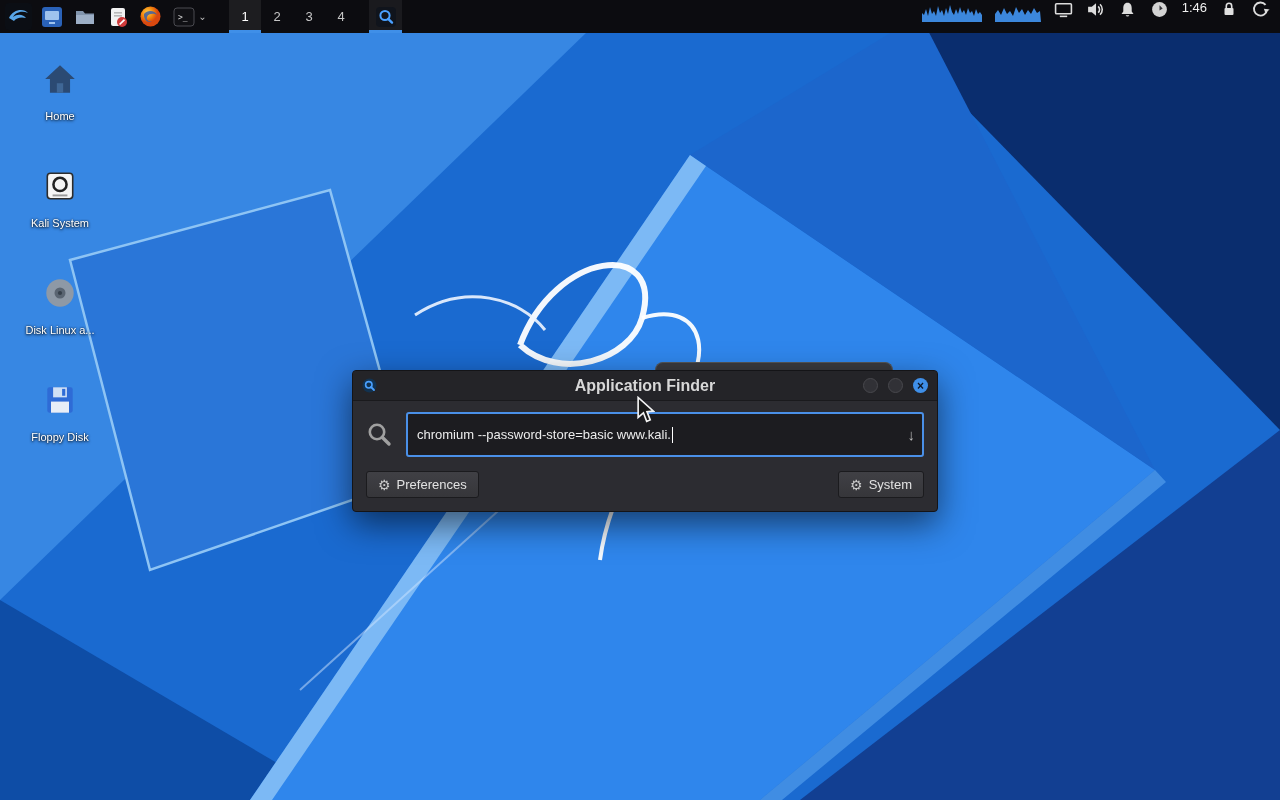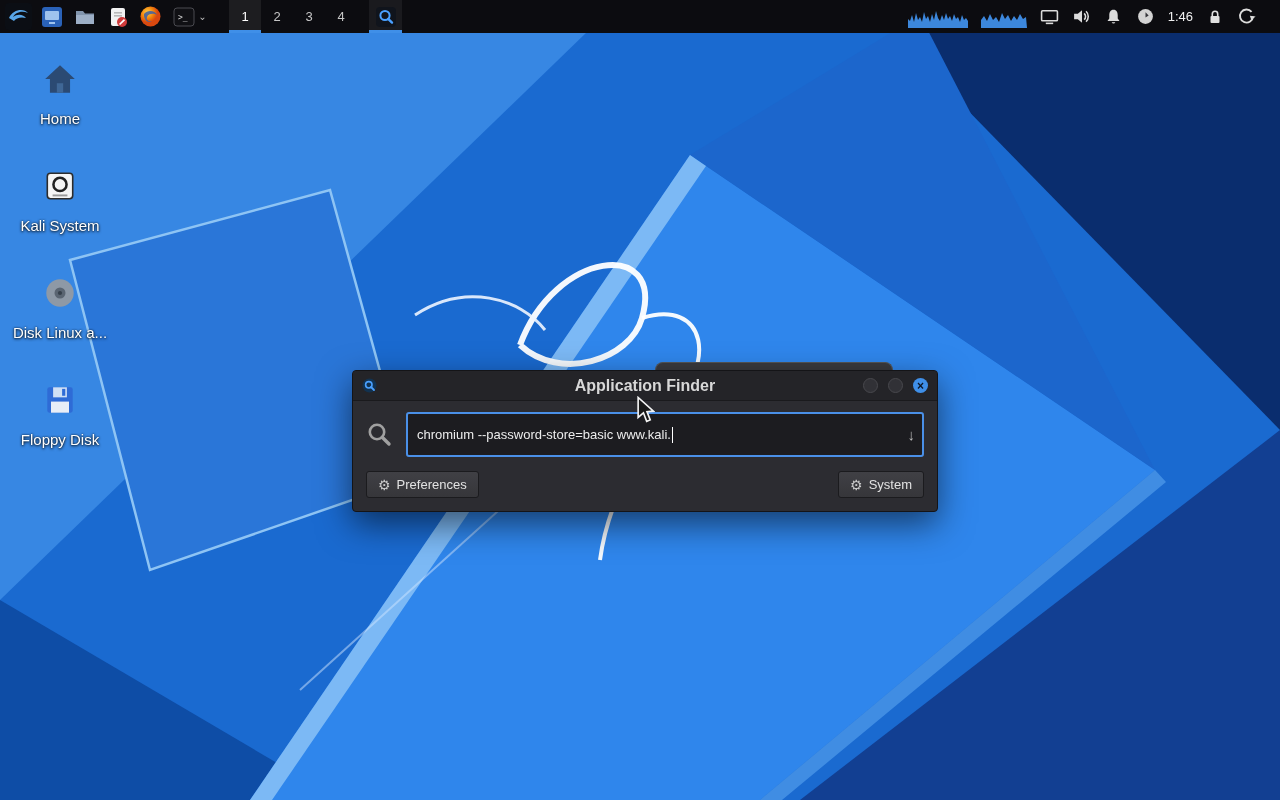--- a/index.html
+++ b/index.html
@@ -12,30 +12,30 @@
   
   .panel { position:absolute; top:0; left:0; right:0; height:33px; background:#0c0c10; z-index:20;
            display:flex; align-items:stretch; }
   .panel-left { display:flex; align-items:stretch; padding-left:2px; }
   .launcher { width:33px; display:flex; align-items:center; justify-content:center; cursor:default; }
   .launcher.wide { width:46px; gap:3px; }
   .pager { display:flex; margin-left:16px; }
   .ws { width:32px; display:flex; align-items:center; justify-content:center; color:#c6c6c6; font-size:13px; }
   .ws.active { background:rgba(255,255,255,.07); box-shadow:inset 0 -3px 0 #3f8fe8; color:#fff; }
   .task-active { background:rgba(255,255,255,.06); box-shadow:inset 0 -3px 0 #3f8fe8; margin-left:12px; }
-  .panel-right { margin-left:auto; display:flex; align-items:center; gap:13px; padding-right:24px; }
+  .panel-right { margin-left:auto; display:flex; gap:13px; padding-right:10px; }
   .clock { color:#f0f0f0; font-size:13px; }
   .tray { display:flex; align-items:center; justify-content:center; }
   .chev { color:#bdbdbd; font-size:10px; }
 
   
   .dicons { position:absolute; left:6px; top:48px; width:108px; display:flex; flex-direction:column; z-index:5; }
   .ditem { height:107px; display:flex; flex-direction:column; align-items:center; justify-content:flex-start; padding-top:10px; }
   .dicon { height:42px; display:flex; align-items:center; }
-  .dlabel { margin-top:10px; color:#fff; font-size:15px; text-shadow:0 1px 3px rgba(0,0,0,.9), 0 0 2px rgba(0,0,0,.7); white-space:nowrap; }
+  .dlabel { margin-top:10px; color:#fff; font-size:11px; text-shadow:0 1px 3px rgba(0,0,0,.9), 0 0 2px rgba(0,0,0,.7); white-space:nowrap; }
 
   
   .behind-window { position:absolute; left:655px; top:362px; width:238px; height:16px; background:#3a3a3e;
                    border:1px solid #555; border-bottom:none; border-radius:8px 8px 0 0; z-index:8; }
 
   
   .dialog { position:absolute; left:352px; top:370px; width:586px; background:#2c2c31; border:1px solid #141417;
             border-radius:4px; box-shadow:0 12px 34px rgba(0,0,0,.55); z-index:10; }
   .titlebar { height:30px; position:relative; display:flex; align-items:center; background:#242428;
               border-bottom:1px solid #1a1a1d; border-radius:4px 4px 0 0; padding:0 9px; }

